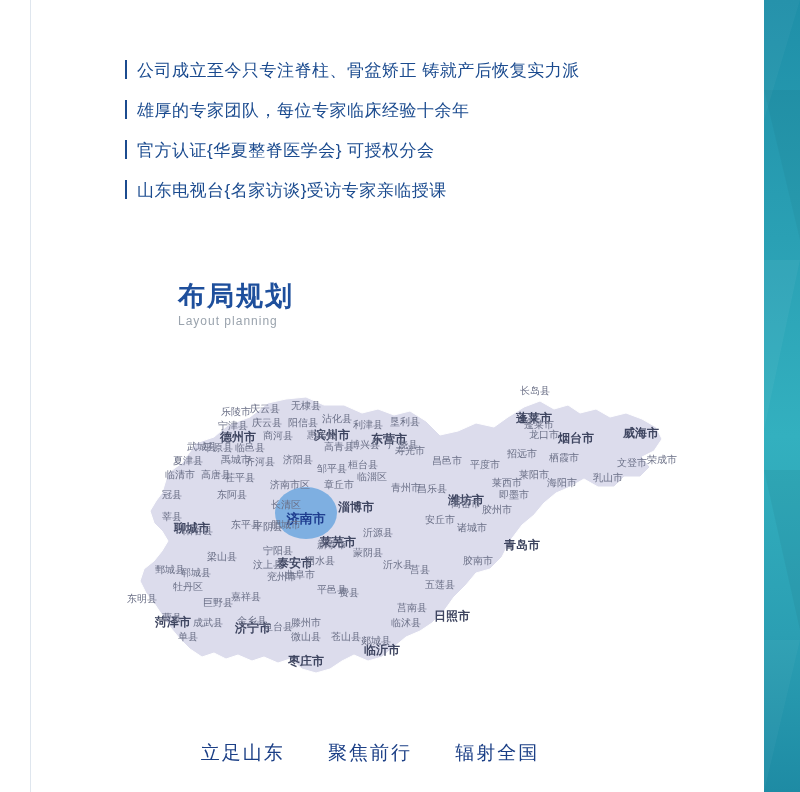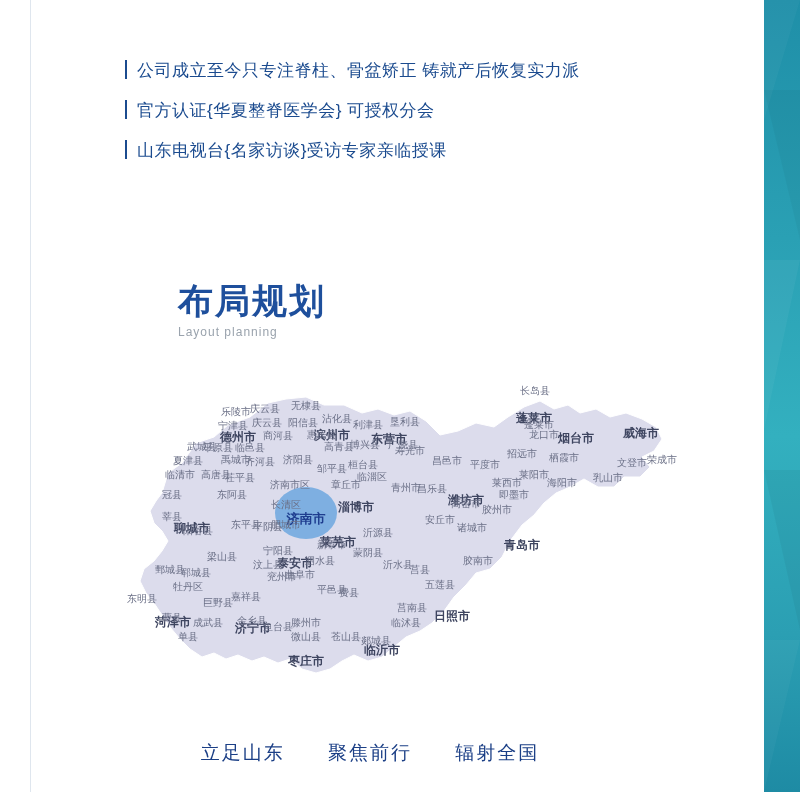--- a/index.html
+++ b/index.html
@@ -36,21 +36,21 @@
     letter-spacing:.5px;
     line-height:1.3;
   }
   .bullet .bar{
     display:inline-block;width:2px;height:19px;background:#1b4b8f;margin-right:10px;flex:none;
   }
 
   
   #section-title{position:absolute;left:178px;top:278px;}
   #section-title .zh{
-    font-size:35px;font-weight:bold;color:#1e4f9c;letter-spacing:2px;
+    font-size:27px;font-weight:bold;color:#1e4f9c;letter-spacing:2px;
   }
   #section-title .en{
     font-size:12px;color:#9aa3ad;letter-spacing:1px;
   }
 
   
   #map-wrap{position:absolute;left:110px;top:365px;width:560px;height:330px;}
   #map-wrap svg{display:block;}
   .city-label{
     position:absolute;
@@ -86,20 +86,24 @@
   <span class="facet f2"></span>
   <span class="facet f3"></span>
   <span class="facet f4"></span>
   <span class="facet f5"></span>
 </div>
 
 <div id="bullets">
   <div class="bullet">
     <span class="bar"></span>
     <span>公司成立至今只专注脊柱、骨盆矫正 铸就产后恢复实力派</span>
+  </div>
+  <div class="bullet">
+    <span class="bar"></span>
+    <span>雄厚的专家团队，每位专家临床经验十余年</span>
   </div>
   <div class="bullet">
     <span class="bar"></span>
     <span>官方认证{华夏整脊医学会} 可授权分会</span>
   </div>
   <div class="bullet">
     <span class="bar"></span>
     <span>山东电视台{名家访谈}受访专家亲临授课</span>
   </div>
 </div>
@@ -178,21 +182,21 @@
       <div class="city-label " style="left: 70px; top: 110px;">临清市</div>
       <div class="city-label " style="left: 106px; top: 110px;">高唐县</div>
       <div class="city-label " style="left: 130px; top: 113px;">茌平县</div>
       <div class="city-label " style="left: 122px; top: 130px;">东阿县</div>
       <div class="city-label " style="left: 62px; top: 130px;">冠县</div>
       <div class="city-label " style="left: 62px; top: 152px;">莘县</div>
       <div class="city-label " style="left: 88px; top: 166px;">阳谷县</div>
       <div class="city-label " style="left: 136px; top: 160px;">东平县</div>
       <div class="city-label " style="left: 158px; top: 162px;">平阴县</div>
       <div class="city-label " style="left: 176px; top: 160px;">肥城市</div>
-      <div class="city-label " style="left: 236px; top: 120px; text-align: right;">章丘市</div>
+      <div class="city-label " style="left: 229px; top: 120px; text-align: right;">章丘市</div>
       <div class="city-label " style="left: 222px; top: 104px;">邹平县</div>
       <div class="city-label " style="left: 253px; top: 100px;">桓台县</div>
       <div class="city-label " style="left: 262px; top: 112px;">临淄区</div>
       <div class="city-label " style="left: 296px; top: 123px;">青州市</div>
       <div class="city-label " style="left: 322px; top: 124px;">昌乐县</div>
       <div class="city-label " style="left: 330px; top: 155px;">安丘市</div>
       <div class="city-label " style="left: 362px; top: 163px;">诸城市</div>
       <div class="city-label " style="left: 356px; top: 139px;">高密市</div>
       <div class="city-label " style="left: 387px; top: 145px;">胶州市</div>
       <div class="city-label " style="left: 404px; top: 130px;">即墨市</div>

